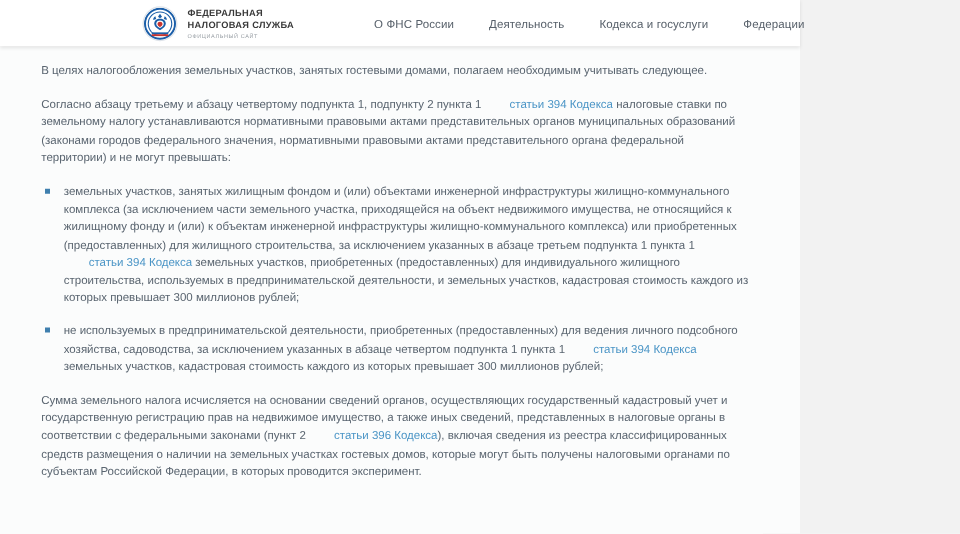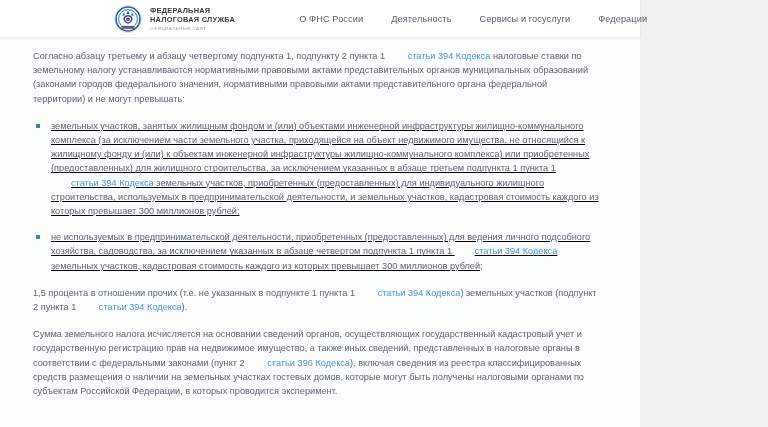--- a/index.html
+++ b/index.html
@@ -123,21 +123,20 @@
   a.ref {
     color: #4b95c6;
     text-decoration: none;
     padding-left: 20px;
   }
 
   ul.bullets {
     list-style: none;
     margin: 0 0 13px 0;
     padding: 0;
-    text-decoration: underline;
   }
   ul.bullets li {
     position: relative;
     padding-left: 18px;
     margin-bottom: 12px;
     font-size: 9.2px;
     line-height: 14.2px;
     color: #5a6570;
   }
   ul.bullets li:last-child { margin-bottom: 0; margin-top: 12px; }
@@ -179,48 +178,48 @@
         <span class="brand-text">
           <span class="brand-line1">ФЕДЕРАЛЬНАЯ</span>
           <span class="brand-line2">НАЛОГОВАЯ СЛУЖБА</span>
           <span class="brand-sub">ОФИЦИАЛЬНЫЙ САЙТ</span>
         </span>
       </a>
 
       <nav class="main-nav">
         <a class="nav-link" href="#">О ФНС России</a>
         <a class="nav-link" href="#">Деятельность</a>
-        <a class="nav-link" href="#">Сервисы и госуслуги</a>
+        <a class="nav-link" href="#">Кодекса и госуслуги</a>
         <a class="nav-link" href="#">Федерации</a>
       </nav>
 
     </div>
   </header>
 
   <main class="content-card">
     <article class="article">
 
+      <p>
+        <span>В целях налогообложения земельных участков, занятых гостевыми домами, полагаем необходимым учитывать следующее.</span>
+      </p>
 
       <p>
         <span>Согласно абзацу третьему и абзацу четвертому подпункта 1, подпункту 2 пункта 1 </span><a class="ref" href="#">статьи 394 Кодекса</a><span> налоговые ставки по земельному налогу устанавливаются нормативными правовыми актами представительных органов муниципальных образований (законами городов федерального значения, нормативными правовыми актами представительного органа федеральной территории) и не могут превышать:</span>
       </p>
 
 
       <ul class="bullets">
         <li>
           <span class="marker"></span><span>земельных участков, занятых жилищным фондом и (или) объектами инженерной инфраструктуры жилищно-коммунального комплекса (за исключением части земельного участка, приходящейся на объект недвижимого имущества, не относящийся к жилищному фонду и (или) к объектам инженерной инфраструктуры жилищно-коммунального комплекса) или приобретенных (предоставленных) для жилищного строительства, за исключением указанных в абзаце третьем подпункта 1 пункта 1 </span><a class="ref" href="#">статьи 394 Кодекса</a><span> земельных участков, приобретенных (предоставленных) для индивидуального жилищного строительства, используемых в предпринимательской деятельности, и земельных участков, кадастровая стоимость каждого из которых превышает 300 миллионов рублей;</span>
         </li>
         <li>
           <span class="marker"></span><span>не используемых в предпринимательской деятельности, приобретенных (предоставленных) для ведения личного подсобного хозяйства, садоводства, за исключением указанных в абзаце четвертом подпункта 1 пункта 1 </span><a class="ref" href="#">статьи 394 Кодекса</a><span> земельных участков, кадастровая стоимость каждого из которых превышает 300 миллионов рублей;</span>
         </li>
       </ul>
 
-      <p>
-        <span>1,5 процента в отношении прочих (т.е. не указанных в подпункте 1 пункта 1 </span><a class="ref" href="#">статьи 394 Кодекса</a><span>) земельных участков (подпункт 2 пункта 1 </span><a class="ref" href="#">статьи 394 Кодекса</a><span>).</span>
-      </p>
 
       <p>
         <span>Сумма земельного налога исчисляется на основании сведений органов, осуществляющих государственный кадастровый учет и государственную регистрацию прав на недвижимое имущество, а также иных сведений, представленных в налоговые органы в соответствии с федеральными законами (пункт 2 </span><a class="ref" href="#">статьи 396 Кодекса</a><span>), включая сведения из реестра классифицированных средств размещения о наличии на земельных участках гостевых домов, которые могут быть получены налоговыми органами по субъектам Российской Федерации, в которых проводится эксперимент.</span>
       </p>
 
     </article>
   </main>
 
 </div>
 

